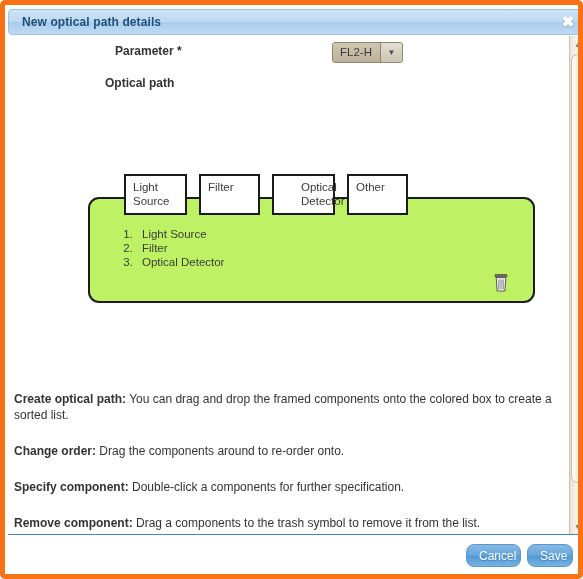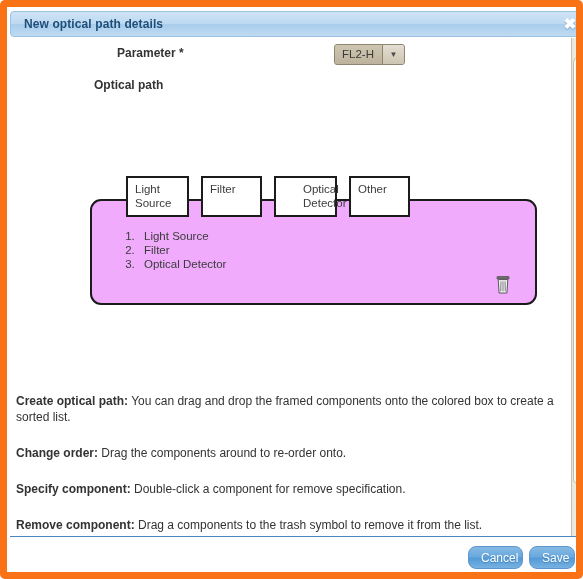--- a/index.html
+++ b/index.html
@@ -9,21 +9,21 @@
     background: #ffffff;
     font-family: "Liberation Sans", sans-serif;
   }
 
   
   .dialog {
     position: absolute;
     left: 0; top: 0;
     width: 583px; height: 579px;
     background: #ffffff;
-    border: 7px solid #f97316;
+    border: 5px solid #f97316;
     border-radius: 5px;
     overflow: hidden;
   }
 
   
   .titlebar {
     position: absolute;
     left: 3px; top: 4px;
     width: 577px; height: 26px;
     background: linear-gradient(to bottom, #cfe3f5 0%, #bdd9f1 48%, #a9cdec 52%, #bfdaf2 100%);
@@ -97,21 +97,21 @@
     display: flex;
     align-items: center;
     justify-content: center;
     font-size: 8px;
     color: #4a4a4a;
   }
 
   
   .section-label {
     position: absolute;
-    left: 84px; top: 40px;
+    left: 97px; top: 40px;
     font-size: 12px;
     font-weight: bold;
     color: #333333;
     white-space: nowrap;
   }
 
   
   .palette {
     position: absolute;
     left: 113px; top: 138px;
@@ -134,21 +134,21 @@
   .comp-box.b1 { left: 3px;   width: 63px; }
   .comp-box.b2 { left: 78px;  width: 61px; }
   .comp-box.b3 { left: 151px; width: 63px; padding-left: 27px; }
   .comp-box.b4 { left: 226px; width: 61px; }
 
   
   .dropzone {
     position: absolute;
     left: 80px; top: 161px;
     width: 447px; height: 106px;
-    background: #f0abfc;
+    background: #bef264;
     border: 2px solid #1b1b1b;
     border-radius: 11px;
     z-index: 2;
   }
   .path-list {
     position: absolute;
     left: 20px; top: 29px;
     margin: 0;
     padding-left: 26px;
     font-size: 11.5px;
@@ -297,21 +297,21 @@
     </div>
 
     <div class="instructions">
       <p>
         <b>Create optical path:</b><span> You can drag and drop the framed components onto the colored box to create a sorted list.</span>
       </p>
       <p>
         <b>Change order:</b><span> Drag the components around to re-order onto.</span>
       </p>
       <p>
-        <b>Specify component:</b><span> Double-click a component for remove specification.</span>
+        <b>Specify component:</b><span> Double-click a components for further specification.</span>
       </p>
       <p>
         <b>Remove component:</b><span> Drag a components to the trash symbol to remove it from the list.</span>
       </p>
 
     </div>
 
   </div>
 
   <div class="scrollbar">

